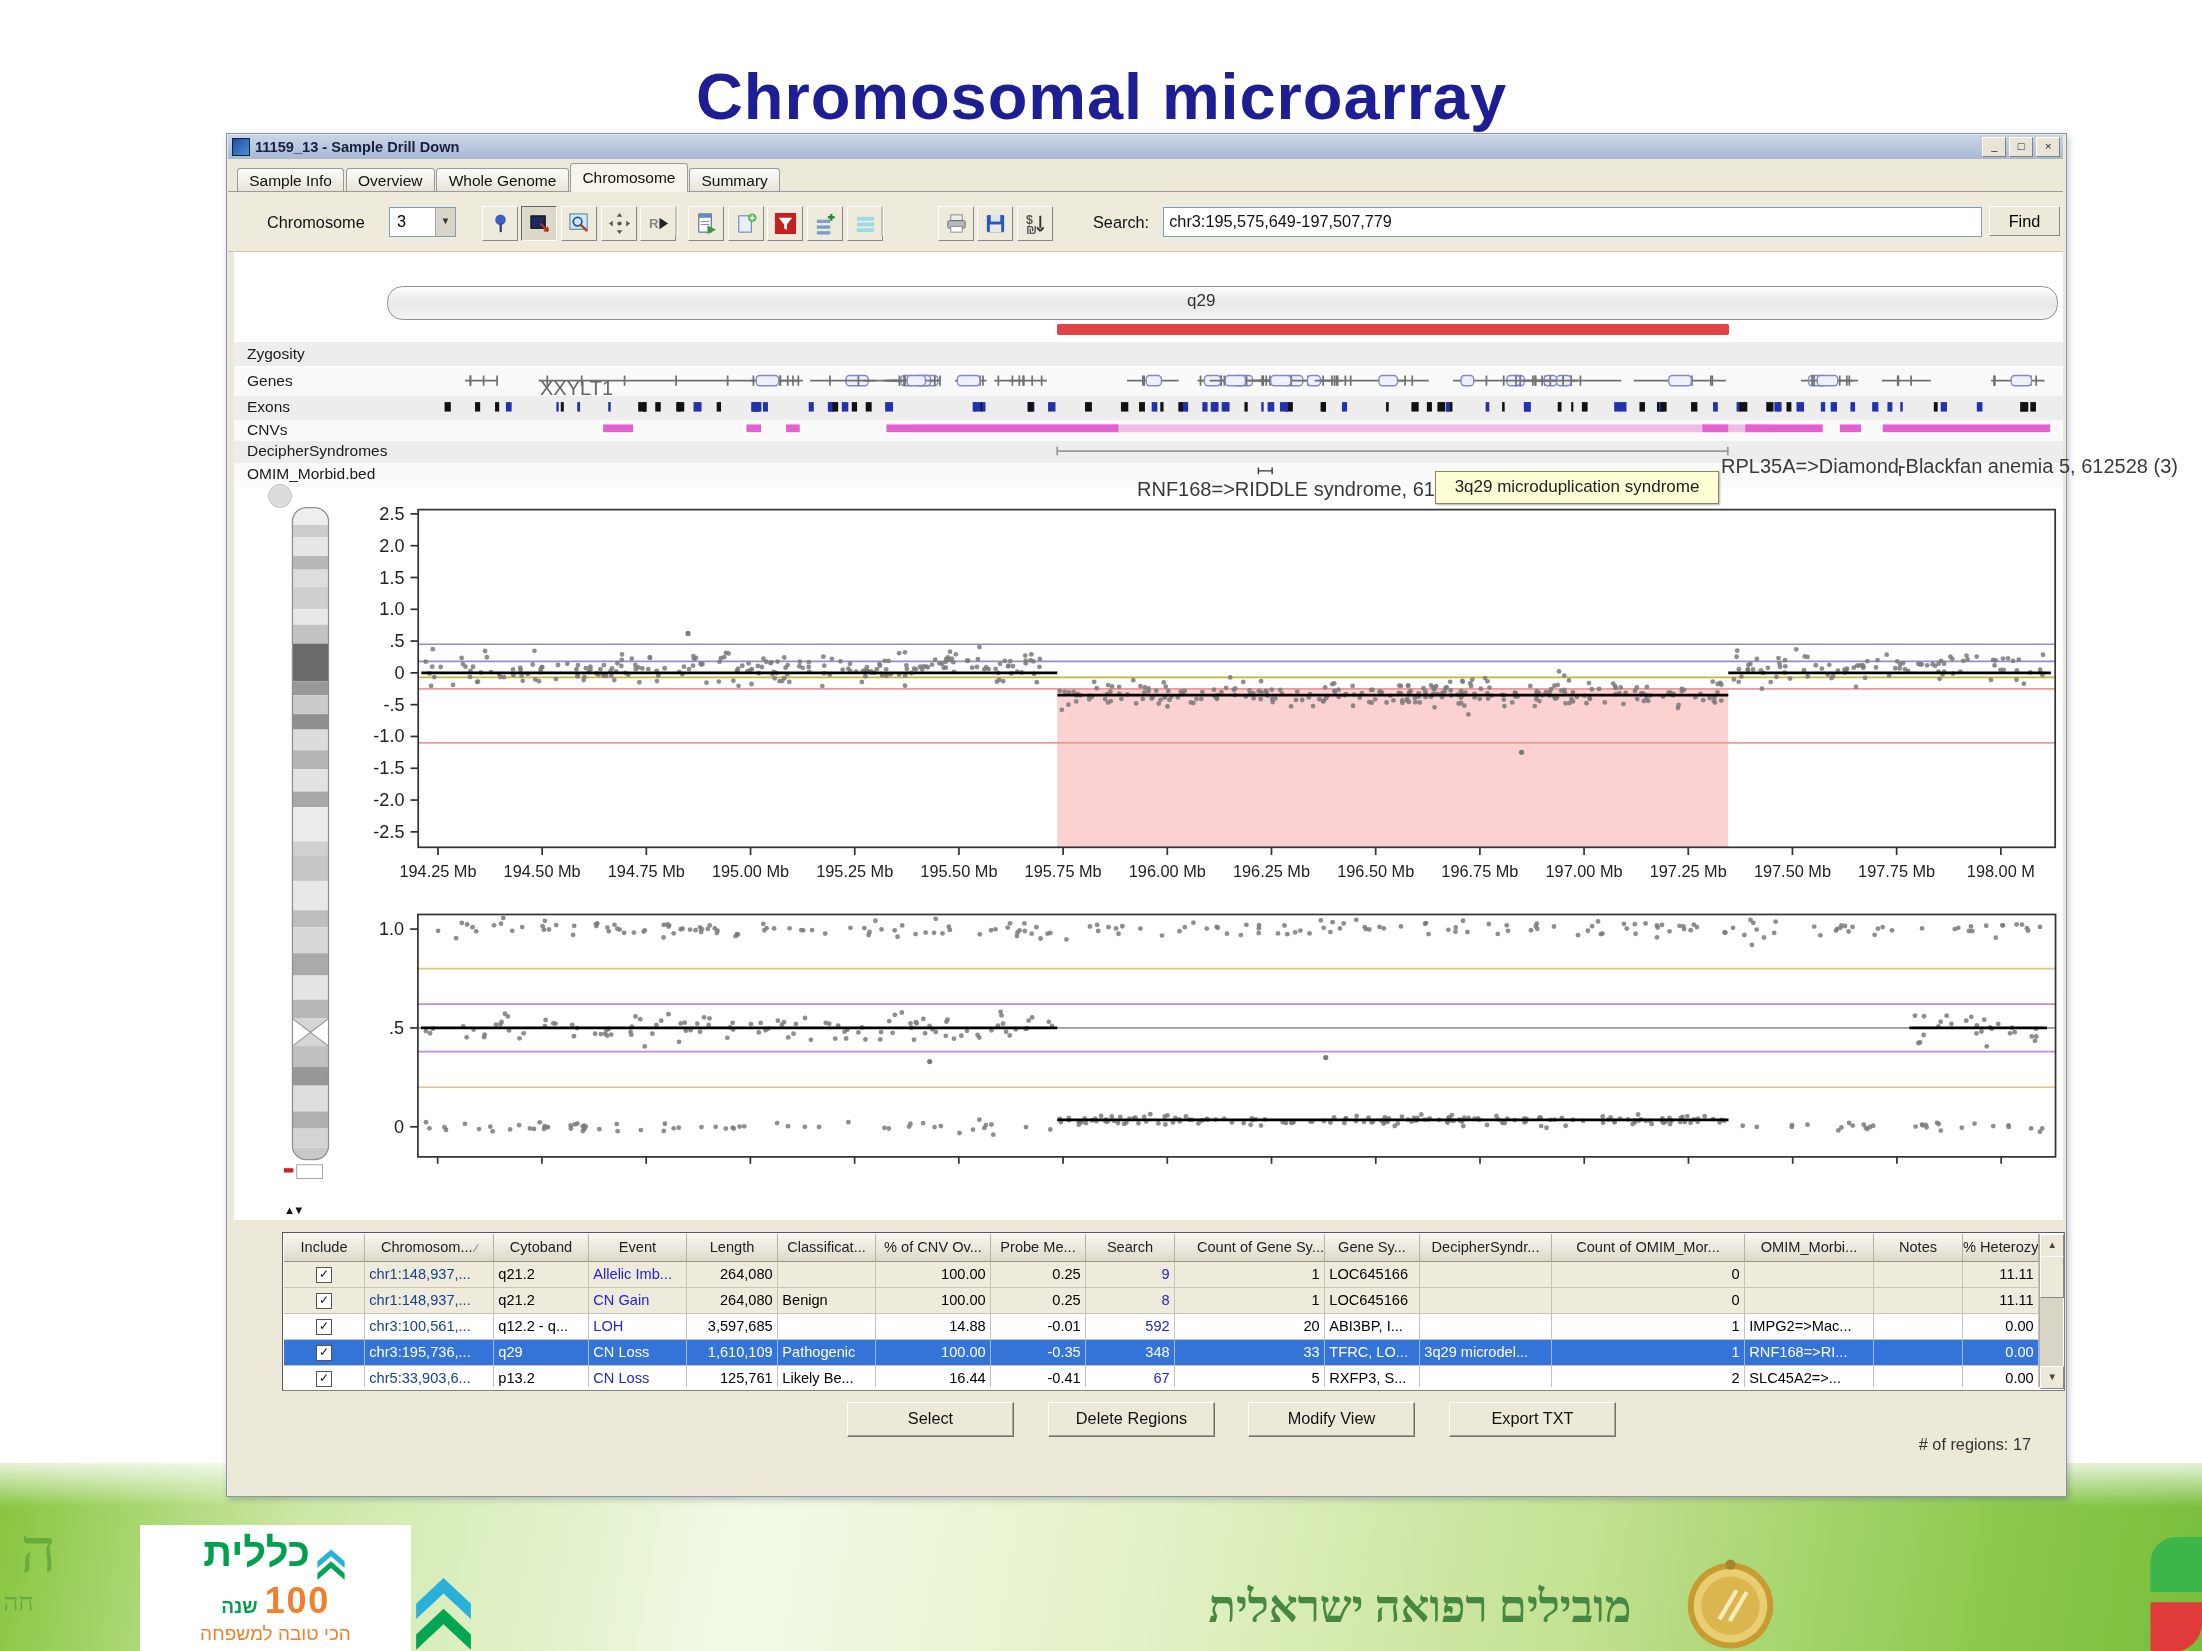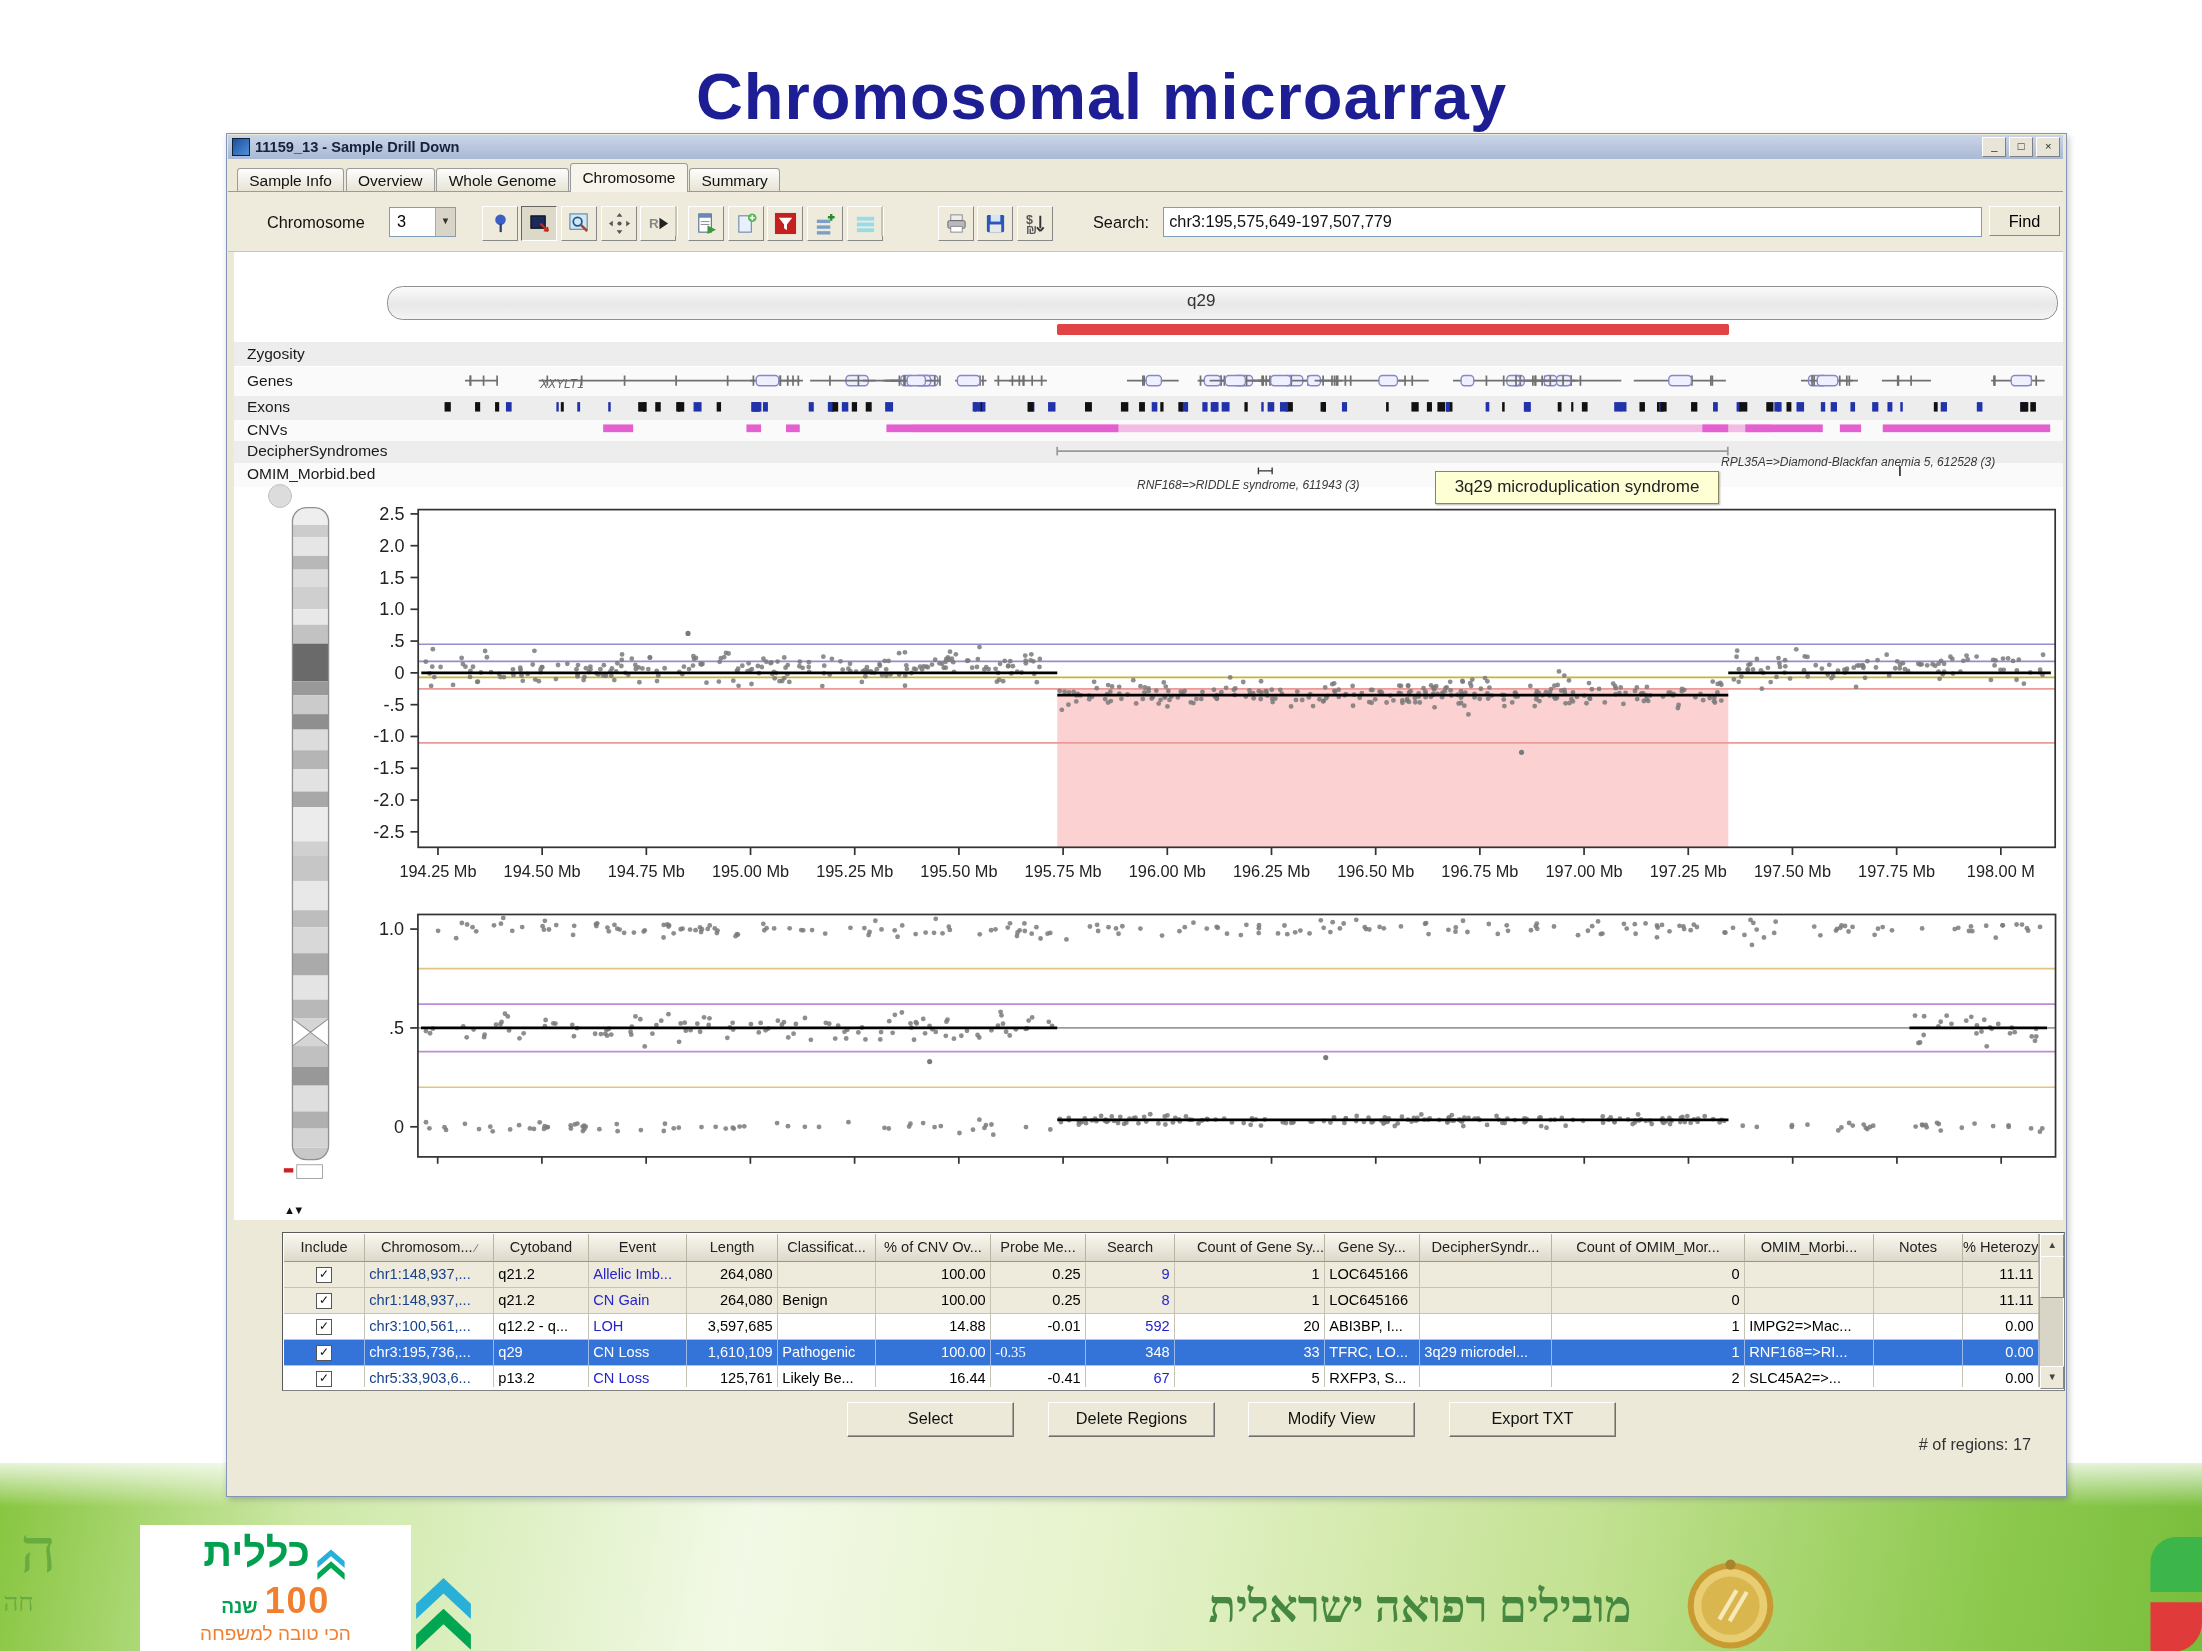--- a/index.html
+++ b/index.html
@@ -44,21 +44,21 @@
   .findbtn{position:absolute;left:1989px;top:206px;width:71px;height:30px;background:#ece9d8;
            border:0.9px solid #888;border-top-color:#fff;border-left-color:#fff;font-size:16.3px;}
   
   .content{position:absolute;left:234px;top:252px;width:1829px;height:968px;background:#ffffff;}
   .bandstrip{position:absolute;left:387px;top:286px;width:1669px;height:32px;border:0.9px solid #909090;
              border-radius:15.5px;background:linear-gradient(#fbfbfb,#e8e8e8 55%,#f4f4f4);}
   .bandlabel{position:absolute;left:1187px;top:291px;font-size:17px;color:#333;}
   .redbar{position:absolute;left:1057px;top:324px;width:672px;height:11.2px;background:#e04444;border-radius:1.7px;}
   .trackrow{position:absolute;left:234px;width:1829px;}
   .tracklabel{position:absolute;left:247px;font-size:15.5px;color:#1a1a1a;}
-  .annot{position:absolute;font-size:12px;color:#3a3a3a;font-style:italic;}
+  .annot{position:absolute;font-size:20px;color:#3a3a3a;}
   .tooltip{position:absolute;left:1435px;top:471px;width:282px;height:31px;background:#ffffd6;
            border:0.9px solid #88885a;box-shadow:0.9px 0.9px 1.7px rgba(0,0,0,.3);font-size:17px;color:#222;
            text-align:center;line-height:29px;}
   .graydot{position:absolute;left:268px;top:484px;width:22.4px;height:22.4px;border-radius:50%;
            background:#dcdcdc;border:0.9px solid #c2c2c2;}
   .divctl{position:absolute;left:284px;top:1204px;font-size:11.2px;color:#111;letter-spacing:-1.7px;}
   
   .tablebox{position:absolute;left:282px;top:1232px;width:1781px;height:157px;background:#fff;
             border:0.9px solid #808080;border-top-color:#5a5a5a;border-left-color:#5a5a5a;}
   .tviewport{position:absolute;left:284px;top:1234px;width:1755px;height:153px;overflow:hidden;background:#fff;}
@@ -2001,21 +2001,21 @@
         <div class="tcell" style="width: 76px; text-align: right;">0.00</div>
       </div>
       <div class="trow sel">
         <div class="tcell" style="width: 81px; text-align: center;"><span class="cb">✓</span></div>
         <div class="tcell" style="width: 129px; text-align: left;">chr3:195,736,...</div>
         <div class="tcell" style="width: 95px; text-align: left;">q29</div>
         <div class="tcell" style="width: 98px; text-align: left;">CN Loss</div>
         <div class="tcell" style="width: 91px; text-align: right;">1,610,109</div>
         <div class="tcell" style="width: 98px; text-align: left;">Pathogenic</div>
         <div class="tcell" style="width: 115px; text-align: right;">100.00</div>
-        <div class="tcell" style="width: 95px;  font-family: Liberation Serif, serif;">-0.35</div>
+        <div class="tcell" style="width: 95px; text-align: right;">-0.35</div>
         <div class="tcell" style="width: 89px; text-align: right;">348</div>
         <div class="tcell" style="width: 150px; text-align: right;">33</div>
         <div class="tcell" style="width: 95px; text-align: left;">TFRC, LO...</div>
         <div class="tcell" style="width: 132px; text-align: left;">3q29 microdel...</div>
         <div class="tcell" style="width: 193px; text-align: right;">1</div>
         <div class="tcell" style="width: 129px; text-align: left;">RNF168=&gt;RI...</div>
         <div class="tcell" style="width: 89px; text-align: left;"></div>
         <div class="tcell" style="width: 76px; text-align: right;">0.00</div>
       </div>
       <div class="trow">

